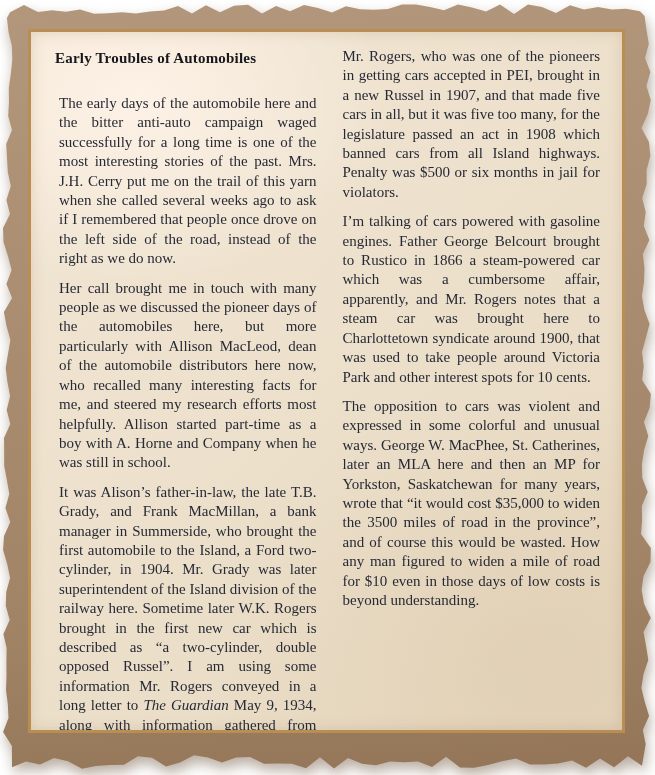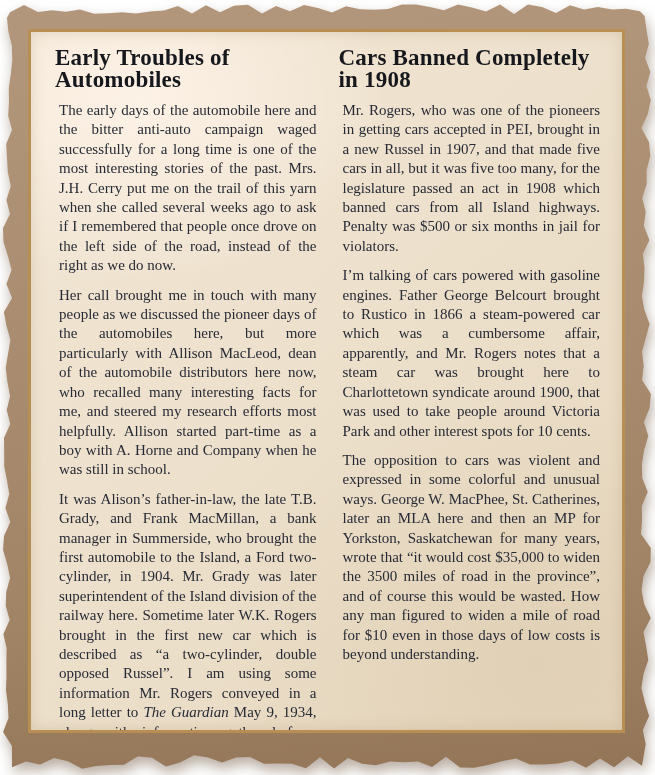--- a/index.html
+++ b/index.html
@@ -23,22 +23,22 @@
       radial-gradient(ellipse 500px 420px at 85% 90%, rgba(210,190,158,0.35), rgba(210,190,158,0) 65%),
       linear-gradient(135deg,#f2e7d6 0%,#ecdfca 55%,#e7d8bf 100%);
     box-shadow:inset 0 0 14px rgba(160,130,90,0.25);
     overflow:hidden;
     box-sizing:border-box;
     padding:15px 22px 12px 24px;
   }
   .columns{display:flex;gap:22px;height:100%;}
   .col{flex:1 1 0;min-width:0;}
   .col h2{
-    margin:0 0 10px 0;
-    font-size:23px;line-height:22px;font-weight:bold;color:#17181d;
+    margin:0 0 25px 0;
+    font-size:15px;line-height:22px;font-weight:bold;color:#17181d;
     letter-spacing:0.2px;
   }
   .col p{
     margin:0 0 10px 4px;
     font-size:15px;line-height:19.4px;color:#262a35;
     text-align:justify;
     hyphens:none;
   }
 </style>
 </head>
@@ -50,21 +50,20 @@
       <div class="columns">
         <div class="col">
           <h2>Early Troubles of Automobiles</h2>
           <div>
               <p><span>The early days of the automobile here and the bitter anti-auto campaign waged successfully for a long time is one of the most interesting stories of the past. Mrs. J.H. Cerry put me on the trail of this yarn when she called several weeks ago to ask if I remembered that people once drove on the left side of the road, instead of the right as we do now.</span></p>
               <p><span>Her call brought me in touch with many people as we discussed the pioneer days of the automobiles here, but more particularly with Allison MacLeod, dean of the automobile distributors here now, who recalled many interesting facts for me, and steered my research efforts most helpfully. Allison started part-time as a boy with A. Horne and Company when he was still in school.</span></p>
               <p><span>It was Alison’s father-in-law, the late T.B. Grady, and Frank MacMillan, a bank manager in Summerside, who brought the first automobile to the Island, a Ford two-cylinder, in 1904. Mr. Grady was later superintendent of the Island division of the railway here. Sometime later W.K. Rogers brought in the first new car which is described as “a two-cylinder, double opposed Russel”. I am using some information Mr. Rogers conveyed in a long letter to </span><span style="font-style: italic;">The Guardian</span><span> May 9, 1934, along with information gathered from many other sources.</span></p>
             </div>
         </div>
         <div class="col">
-          <h2>Cars Banned Completely in 1908</h2>
           <div>
               <p><span>Mr. Rogers, who was one of the pioneers in getting cars accepted in PEI, brought in a new Russel in 1907, and that made five cars in all, but it was five too many, for the legislature passed an act in 1908 which banned cars from all Island highways. Penalty was $500 or six months in jail for violators.</span></p>
               <p><span>I’m talking of cars powered with gasoline engines. Father George Belcourt brought to Rustico in 1866 a steam-powered car which was a cumbersome affair, apparently, and Mr. Rogers notes that a steam car was brought here to Charlottetown syndicate around 1900, that was used to take people around Victoria Park and other interest spots for 10 cents.</span></p>
               <p><span>The opposition to cars was violent and expressed in some colorful and unusual ways. George W. MacPhee, St. Catherines, later an MLA here and then an MP for Yorkston, Saskatchewan for many years, wrote that “it would cost $35,000 to widen the 3500 miles of road in the province”, and of course this would be wasted. How any man figured to widen a mile of road for $10 even in those days of low costs is beyond understanding.</span></p>
             </div>
         </div>
       </div>
     </div>
   </div>
 </div>

